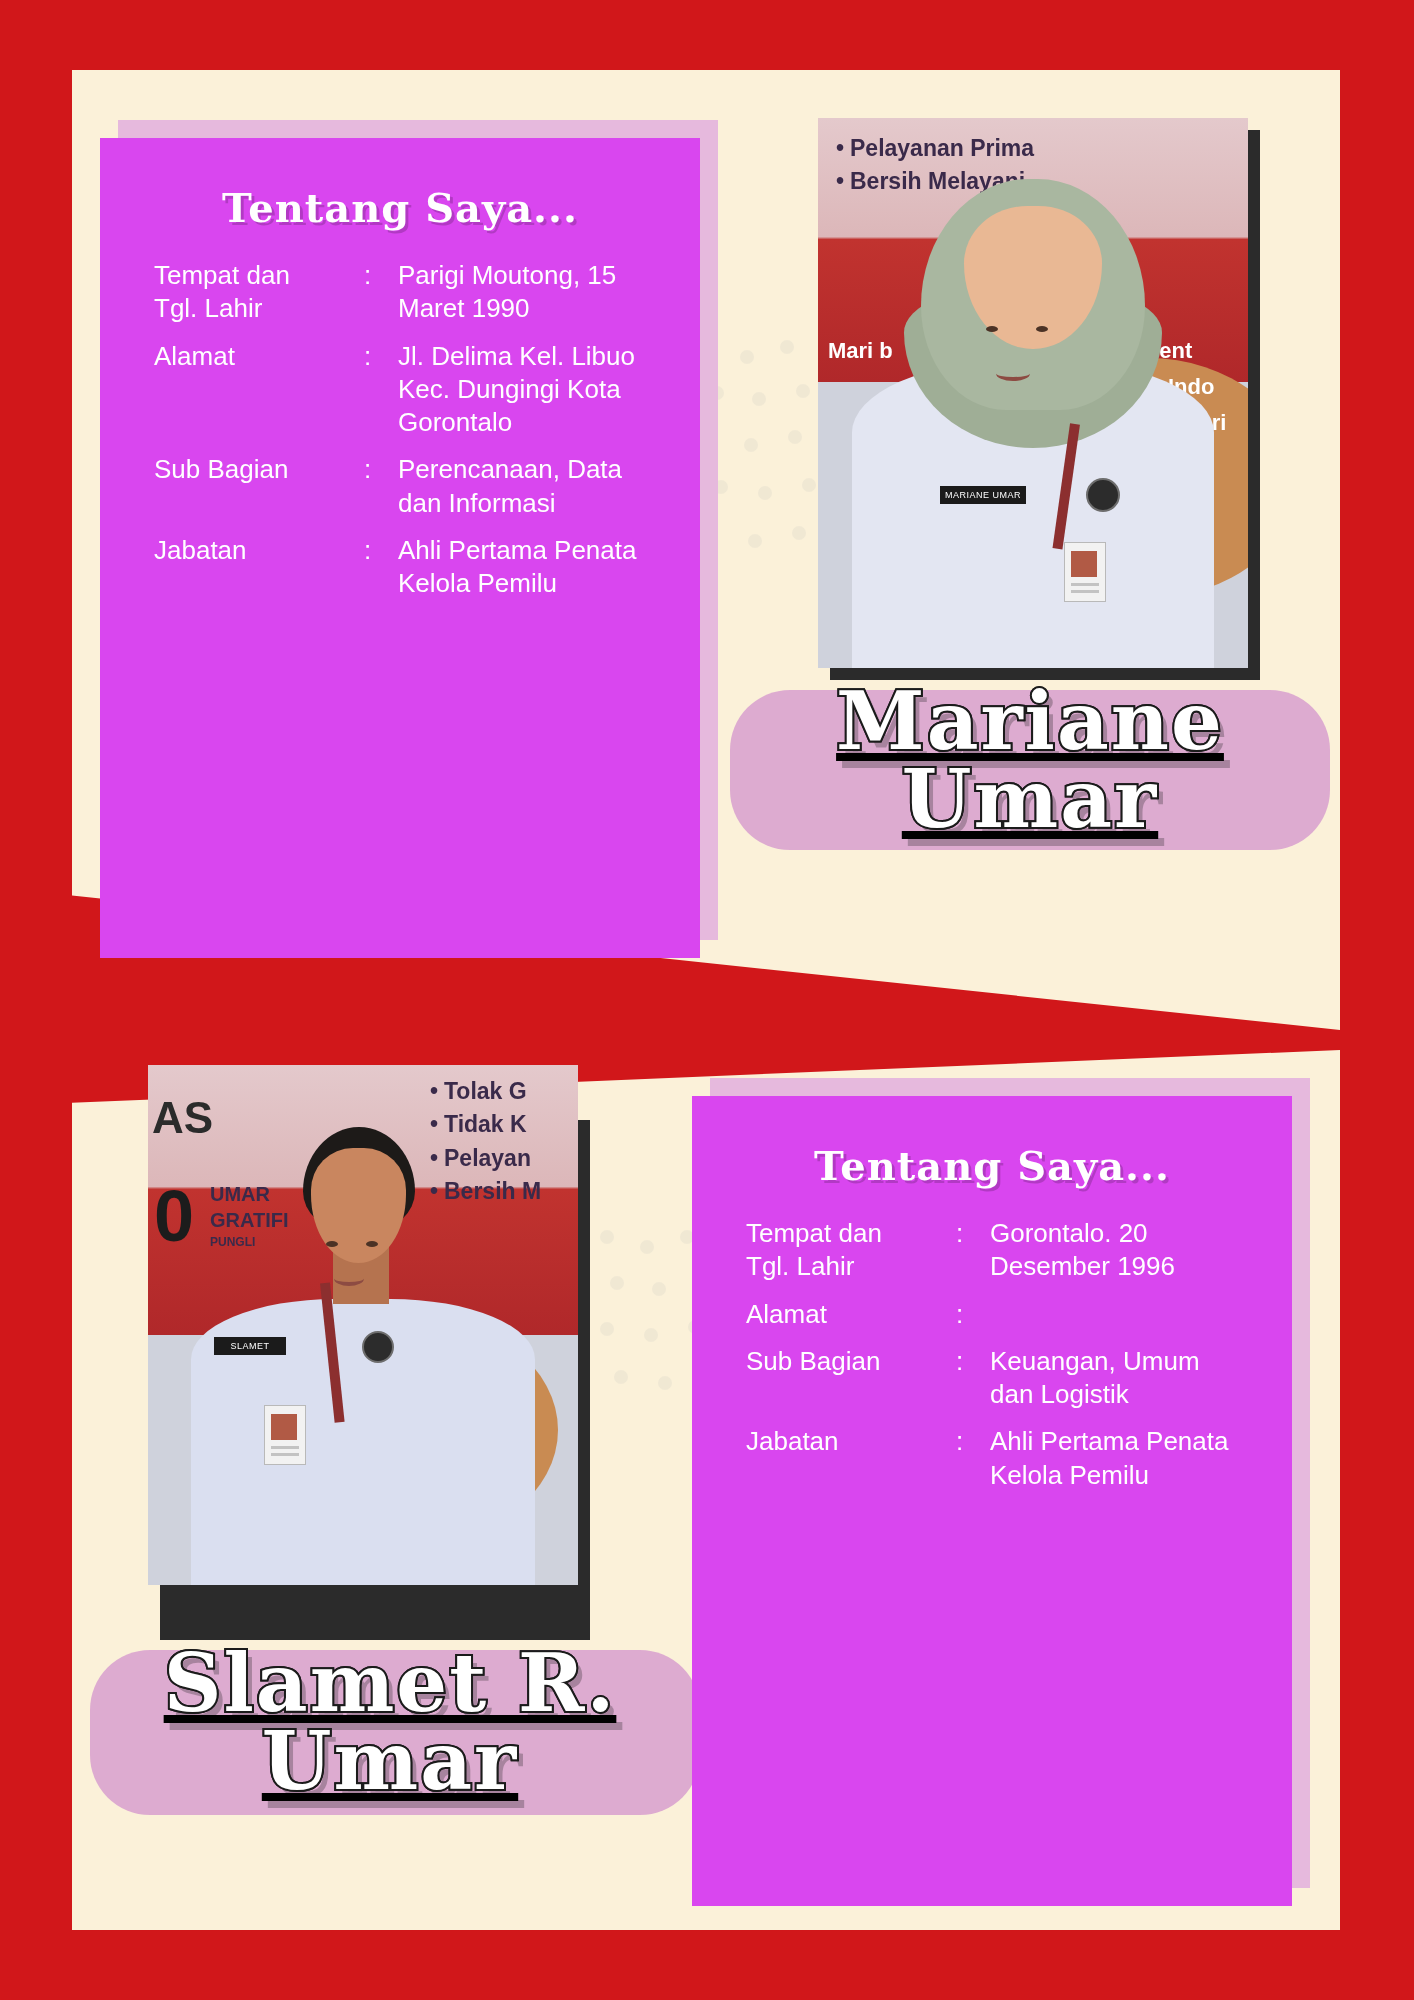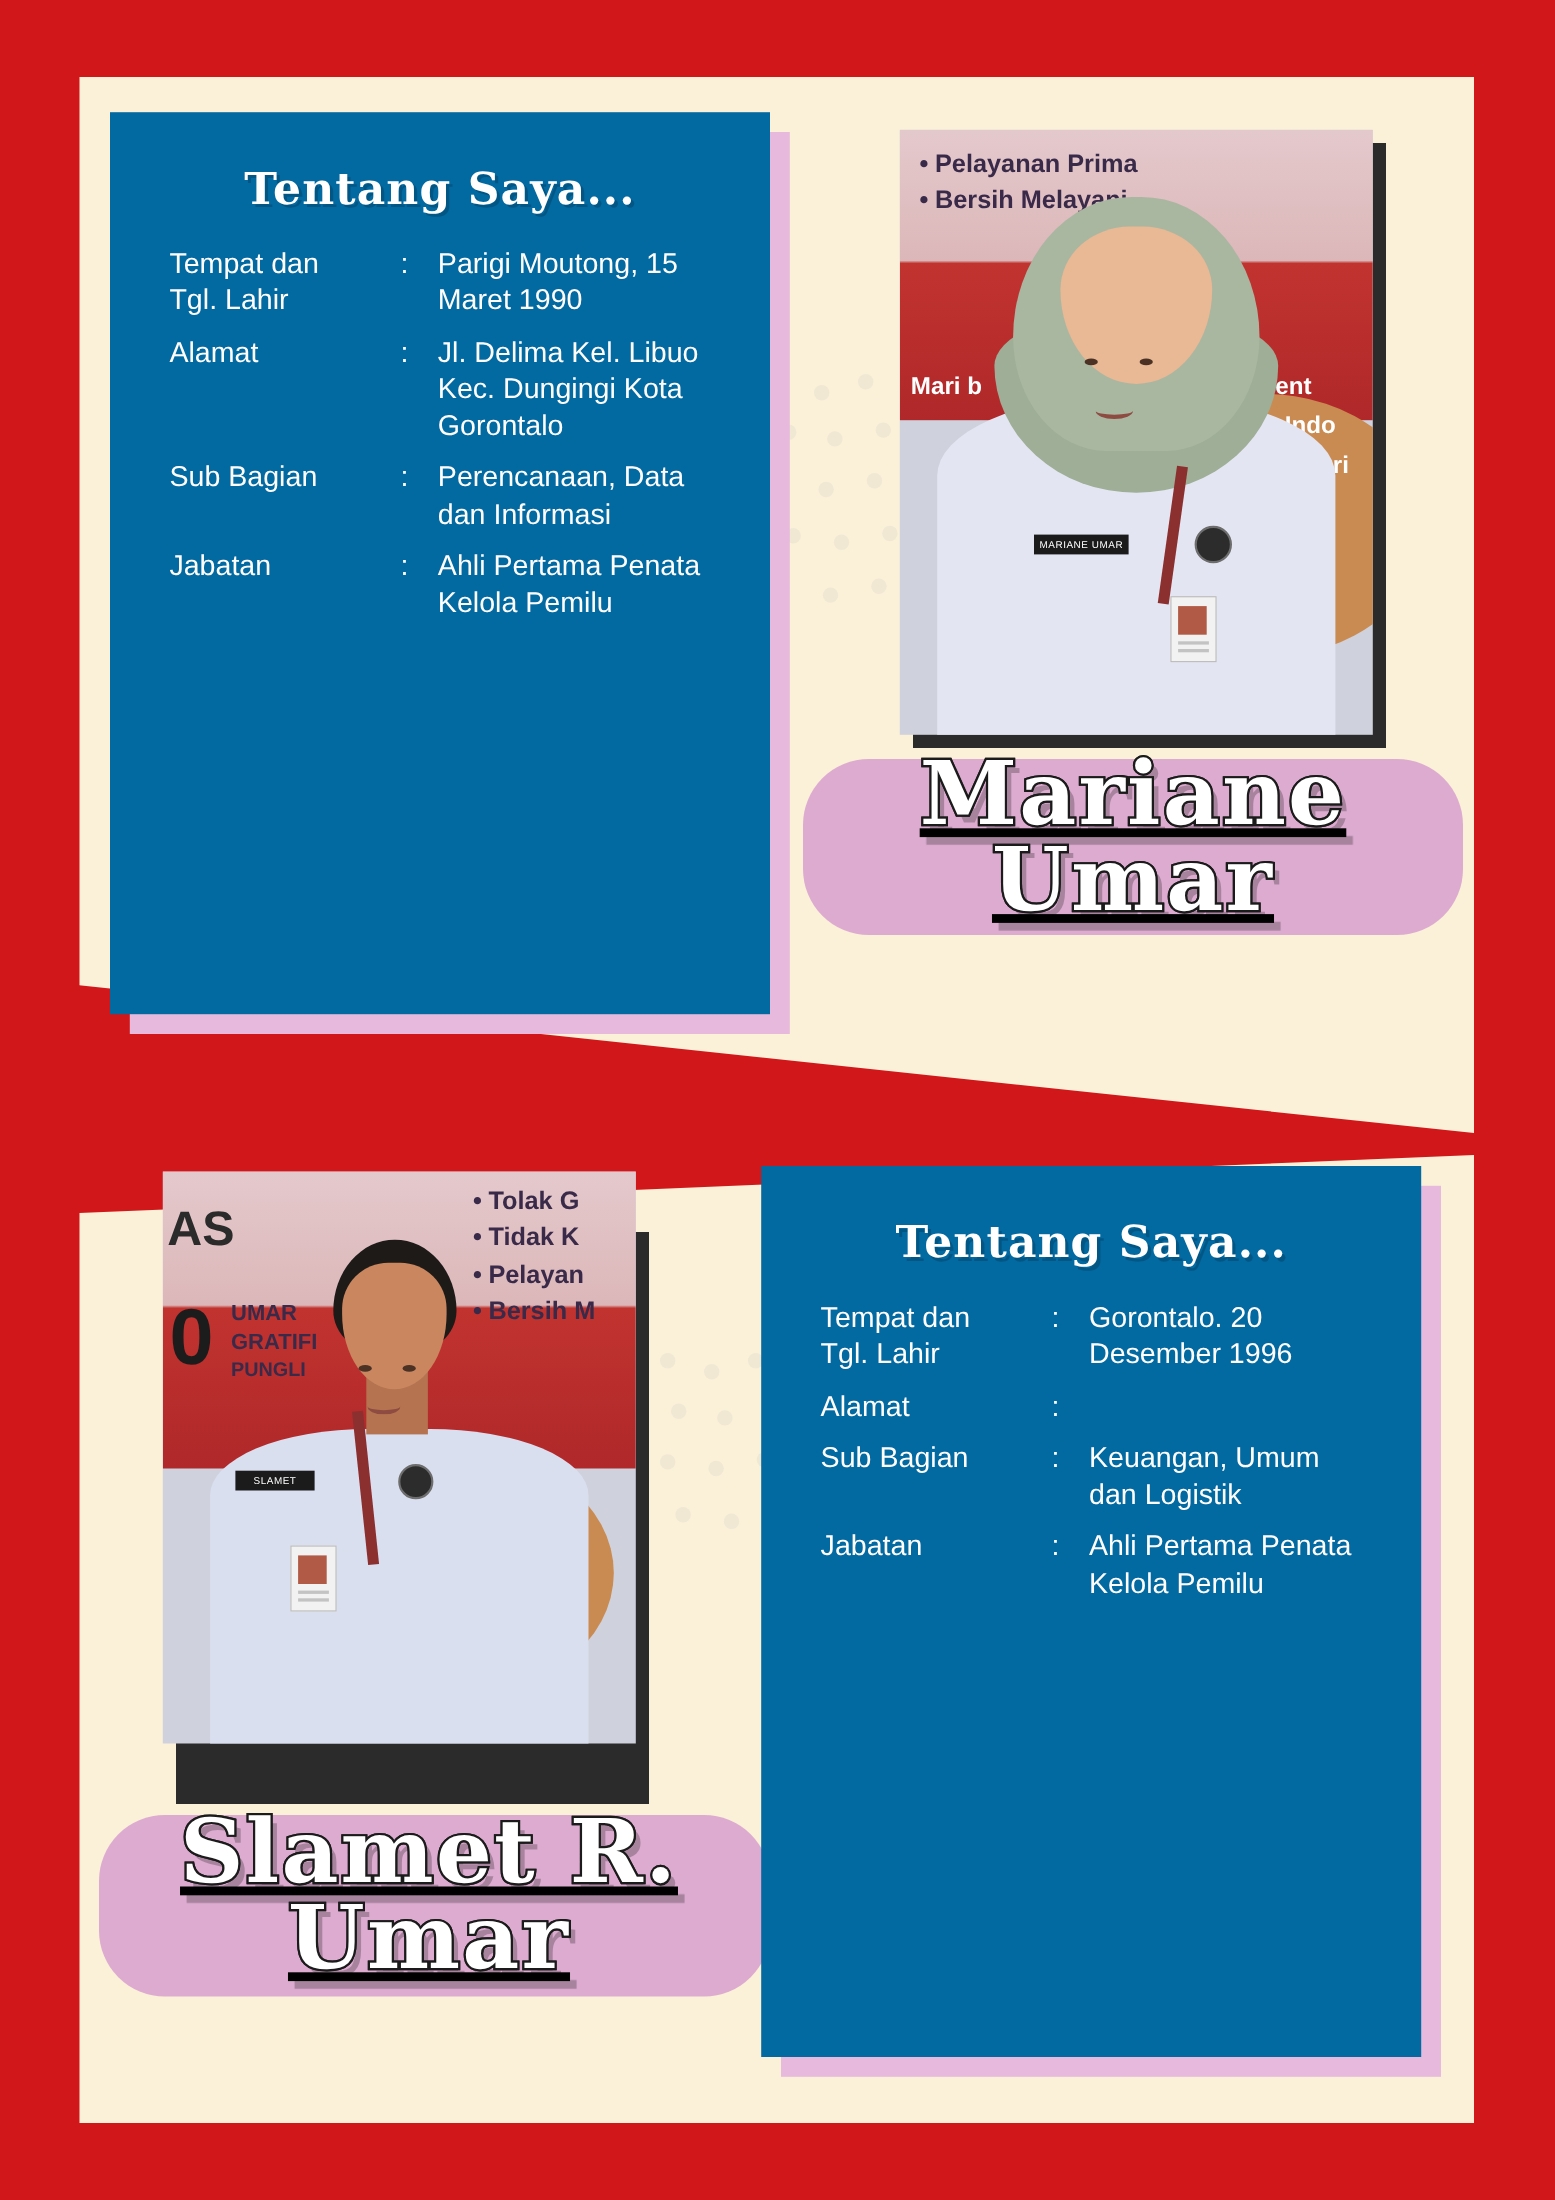--- a/index.html
+++ b/index.html
@@ -54,23 +54,24 @@
     background: #e6e0cf;
   }
 
   
   .shadow-pink {
     position: absolute;
     background: #e6b9dd;
   }
   .info-card {
     position: absolute;
-    background: #0369a1;
+    background: #d946ef;
     color: #fff;
     box-sizing: border-box;
+    margin-top: 36px;
   }
   .card-title {
     font-family: "DejaVu Serif", serif;
     font-weight: bold;
     font-size: 40px;
     letter-spacing: 1px;
     color: #fff;
     text-align: center;
     text-shadow: 3px 3px 0 rgba(0,0,0,.18);
   }
@@ -439,21 +440,21 @@
       <div><span class="bullet">•</span><span>Tolak G</span></div>
       <div><span class="bullet">•</span><span>Tidak K</span></div>
       <div><span class="bullet">•</span><span>Pelayan</span></div>
       <div><span class="bullet">•</span><span>Bersih M</span></div>
     </div>
 
     <div style="position:absolute; left:4px; top:28px; font-size:44px; font-weight:bold; color:#2b2b2b;">AS</div>
     <div style="position:absolute; left:6px; top:110px; font-size:72px; font-weight:bold; color:#1c1c1c;">0</div>
     <div style="position:absolute; left:62px; top:118px; font-size:20px; font-weight:bold; color:#3a2a4a;">UMAR</div>
     <div style="position:absolute; left:62px; top:144px; font-size:20px; font-weight:bold; color:#3a2a4a;">GRATIFI</div>
-    <div style="position:absolute; left:62px; top:170px; font-size:18px; font-weight:bold; color:#3a2a4a;">PUNGLI</div>
+    <div style="position:absolute; left:62px; top:170px; font-size:12px; font-weight:bold; color:#3a2a4a;">PUNGLI</div>
 
     <div class="rednote" style="left:324px; top:292px;">rsa</div>
     <div class="rednote" style="left:344px; top:330px;">da</div>
     <div class="rednote" style="left:336px; top:366px;">g</div>
 
     <div class="p2-body"></div>
     <div class="p2-neck"></div>
     <div class="p2-hair"></div>
     <div class="p2-face"></div>
     <div class="p1-eye" style="left:178px; top:176px;"></div>

